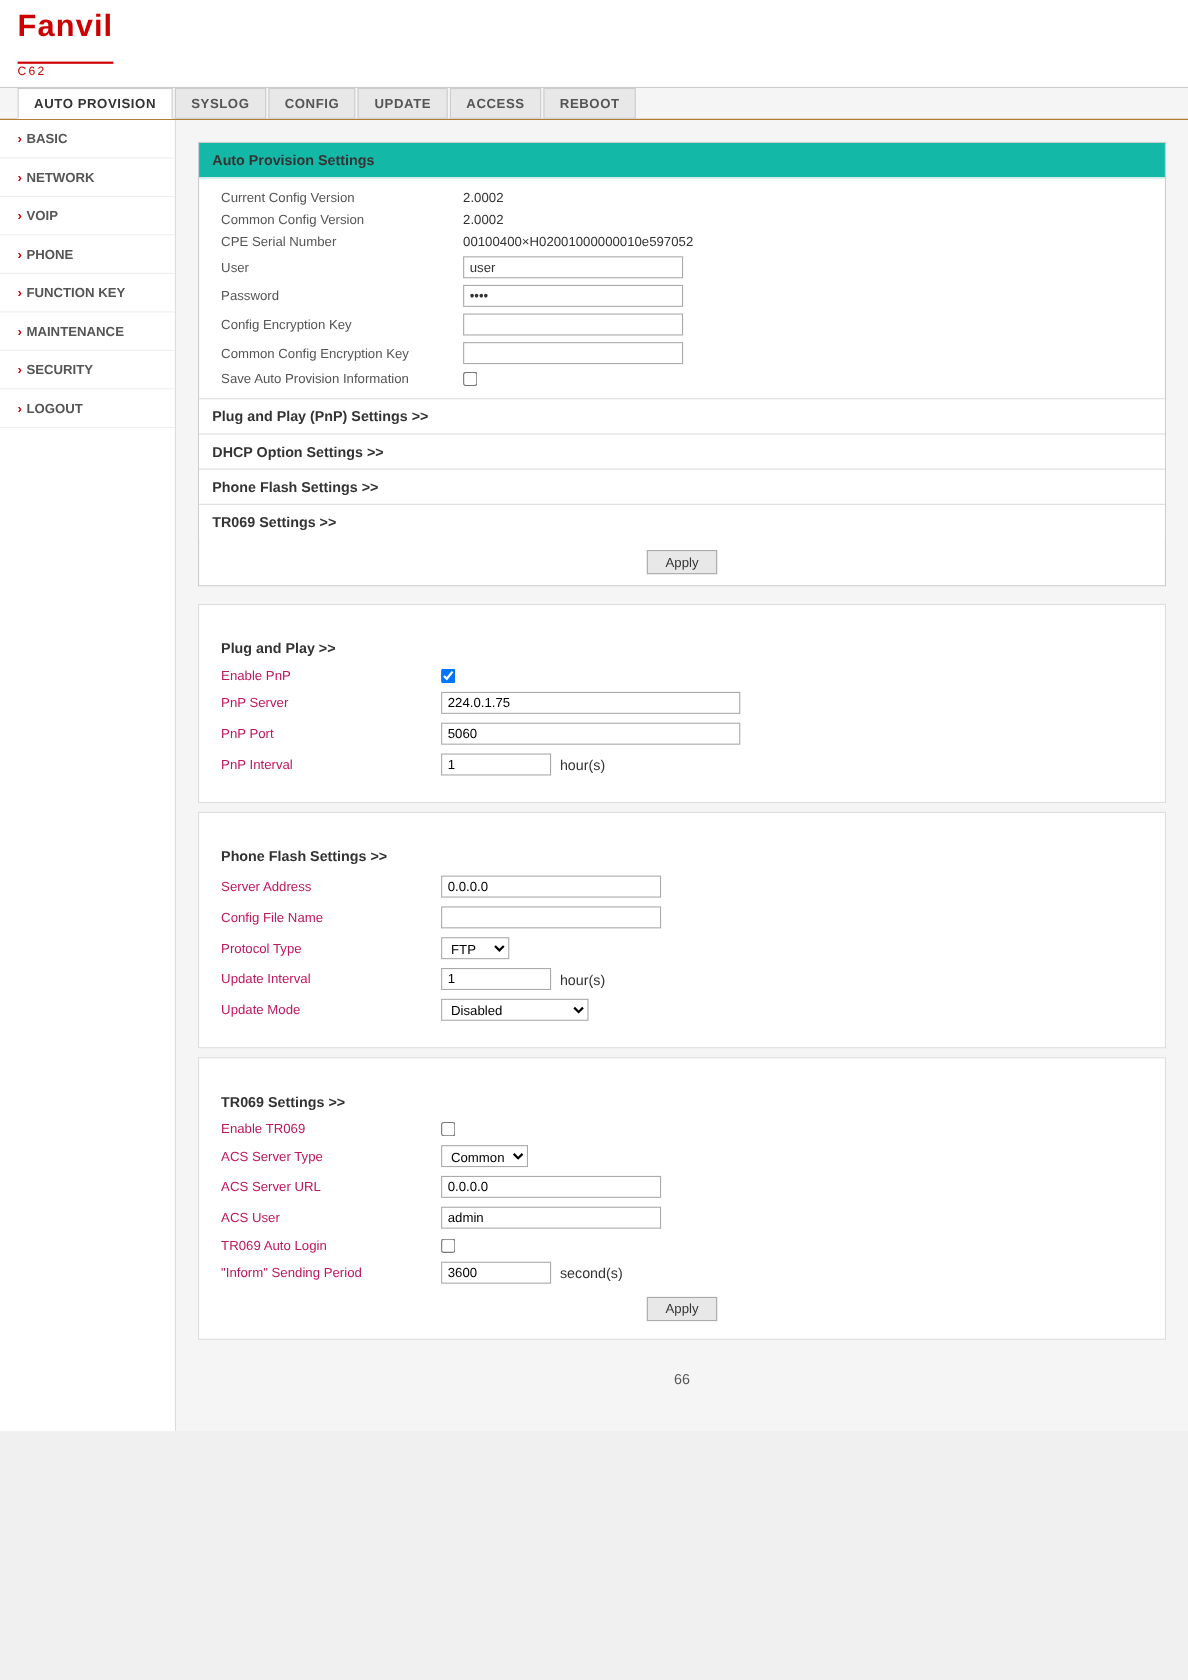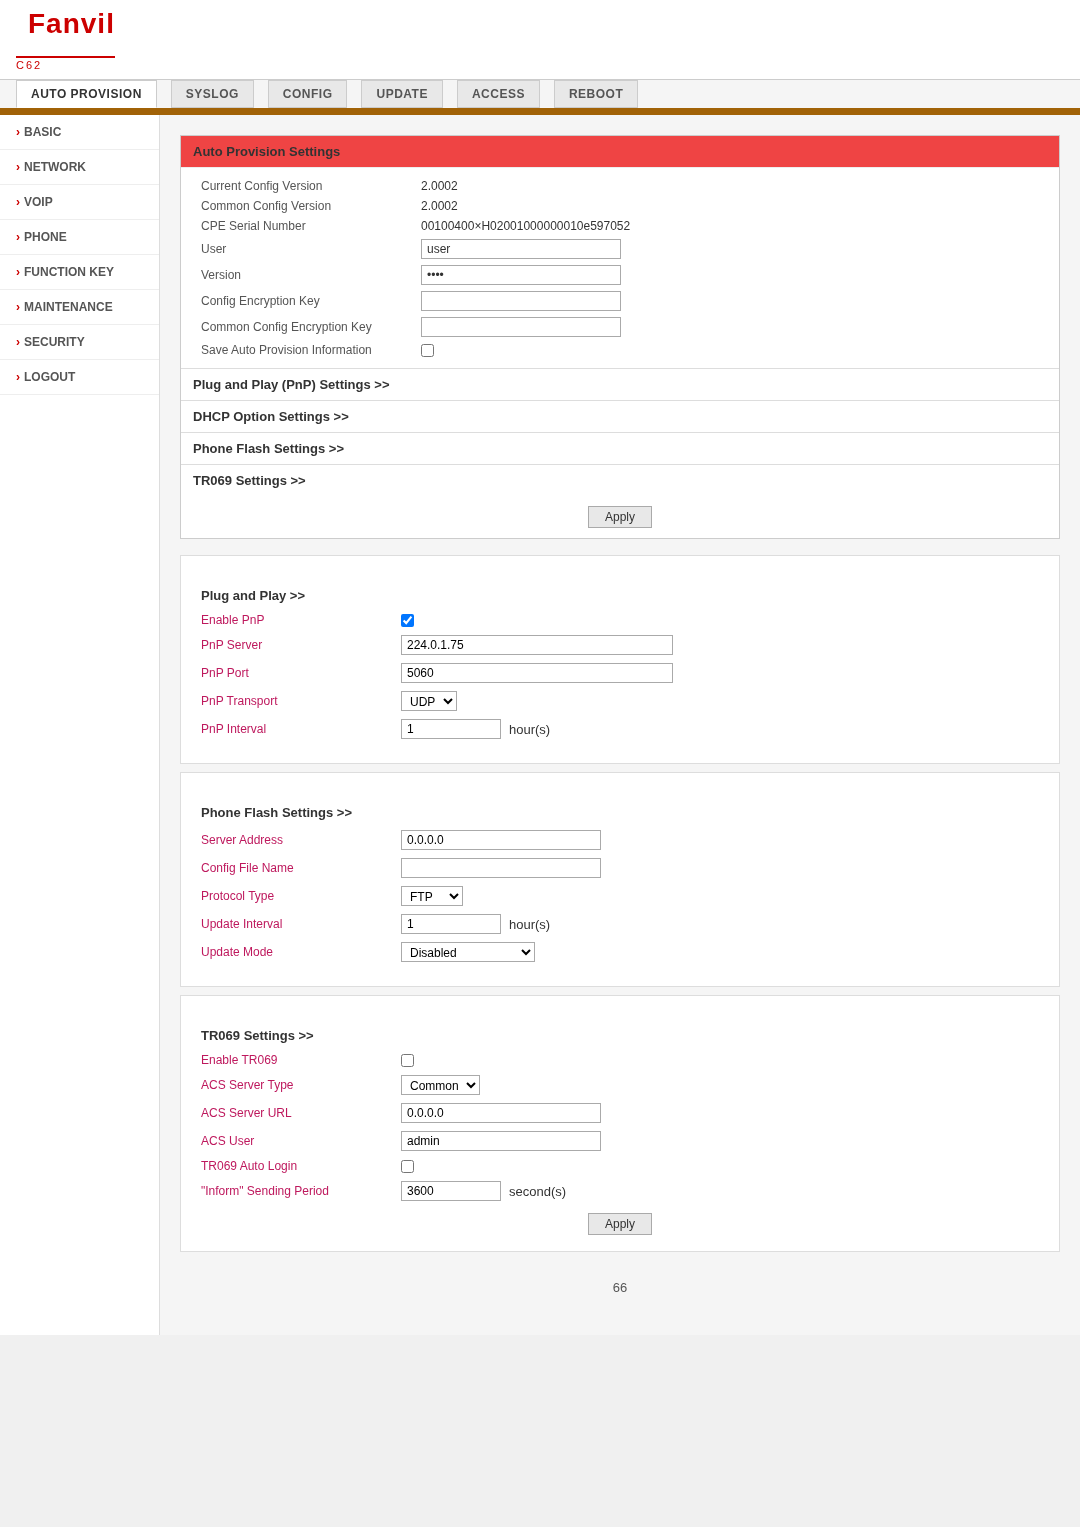--- a/index.html
+++ b/index.html
@@ -1,42 +1,42 @@
 <!DOCTYPE html>
 <html><head>
   <meta charset="utf-8">
   <style>
     * { box-sizing: border-box; margin: 0; padding: 0; }
     body { font-family: Arial, sans-serif; font-size: 13px; background: #f0f0f0; color: #333; width: 1080px; min-height: 1527px; }
 
     
     .header { background: #fff; border-bottom: 1px solid #ccc; padding: 8px 16px; display: flex; align-items: center; }
     .logo { display: flex; flex-direction: column; }
-    .logo-fanvil { font-size: 28px; font-weight: bold; color: #c00; letter-spacing: 1px; font-family: 'Arial Black', Arial, sans-serif; margin-left: 12px; }
+    .logo-fanvil { font-size: 28px; font-weight: bold; color: #c00; letter-spacing: 1px; font-family: 'Arial Black', Arial, sans-serif; }
     .logo-model { font-size: 11px; color: #c00; letter-spacing: 2px; border-top: 2px solid #c00; margin-top: 16px; padding-top: 1px; }
 
     
-    .navbar { background: #f5f5f5; border-bottom: 7px solid #a16207; display: flex; align-items: center; padding: 0 16px; gap: 14px; }
+    .navbar { background: #f5f5f5; border-bottom: 1px solid #a16207; display: flex; align-items: center; padding: 0 16px; gap: 2px; }
     .nav-btn { padding: 6px 14px; font-size: 12px; border: 1px solid #ccc; background: #e8e8e8; cursor: pointer; color: #555; font-weight: bold; letter-spacing: 0.5px; text-transform: uppercase; }
     .nav-btn.active { background: #fff; border-bottom: 1px solid #fff; color: #333; }
 
     
     .layout { display: flex; }
 
     
     .sidebar { width: 160px; background: #fff; border-right: 1px solid #ddd; min-height: 500px; }
     .sidebar-item { padding: 10px 16px; font-size: 12px; font-weight: bold; color: #555; cursor: pointer; border-bottom: 1px solid #eee; }
     .sidebar-item .arrow { margin-right: 4px; color: #c00; }
 
     
     .main { flex: 1; padding: 20px; background: #f5f5f5; }
 
     
     .section-box { background: #fff; border: 1px solid #ccc; margin-bottom: 16px; }
-    .section-title { font-size: 13px; font-weight: bold; padding: 8px 12px; background: #ef4444; border-bottom: 1px solid #eee; color: #333; }
+    .section-title { font-size: 13px; font-weight: bold; padding: 8px 12px; background: #14b8a6; border-bottom: 1px solid #eee; color: #333; }
 
     
     .settings-table { width: 100%; padding: 8px 20px; }
     .settings-row { display: flex; align-items: center; padding: 3px 0; }
     .settings-label { width: 220px; font-size: 12px; color: #555; }
     .settings-value { font-size: 12px; color: #333; }
 
     input[type="text"], input[type="password"] {
       border: 1px solid #aaa;
       padding: 2px 5px;
@@ -132,21 +132,21 @@
           <span class="settings-label">CPE Serial Number</span>
           <span class="settings-value">00100400×H02001000000010e597052</span>
         </div>
 
         <div class="settings-row">
           <span class="settings-label">User</span>
           <input type="text" class="settings-value" value="user" style="">
         </div>
 
         <div class="settings-row">
-          <span class="settings-label">Version</span>
+          <span class="settings-label">Password</span>
           <input type="password" class="settings-value" value="••••" style="">
         </div>
 
         <div class="settings-row">
           <span class="settings-label">Config Encryption Key</span>
           <input type="text" class="settings-value" value="" style="">
         </div>
 
         <div class="settings-row">
           <span class="settings-label">Common Config Encryption Key</span>
@@ -179,27 +179,20 @@
       <div class="field-row">
         <span class="field-label">PnP Server</span>
         <input type="text" class="wide" value="224.0.1.75" style="">
       </div>
 
       <div class="field-row">
         <span class="field-label">PnP Port</span>
         <input type="text" class="wide" value="5060" style="">
       </div>
 
-      <div class="field-row">
-        <span class="field-label">PnP Transport</span>
-        <select>
-          <option>UDP</option>
-          <option>TCP</option>
-        </select>
-      </div>
 
       <div class="field-row">
         <span class="field-label">PnP Interval</span>
         <input type="text" class="medium" value="1" style="">
         <span style="margin-left:8px; font-size:13px;">hour(s)</span>
       </div>
     </div>
 
     <div class="expanded-section">
       <div class="subsection-header">Phone Flash Settings &gt;&gt;</div>

